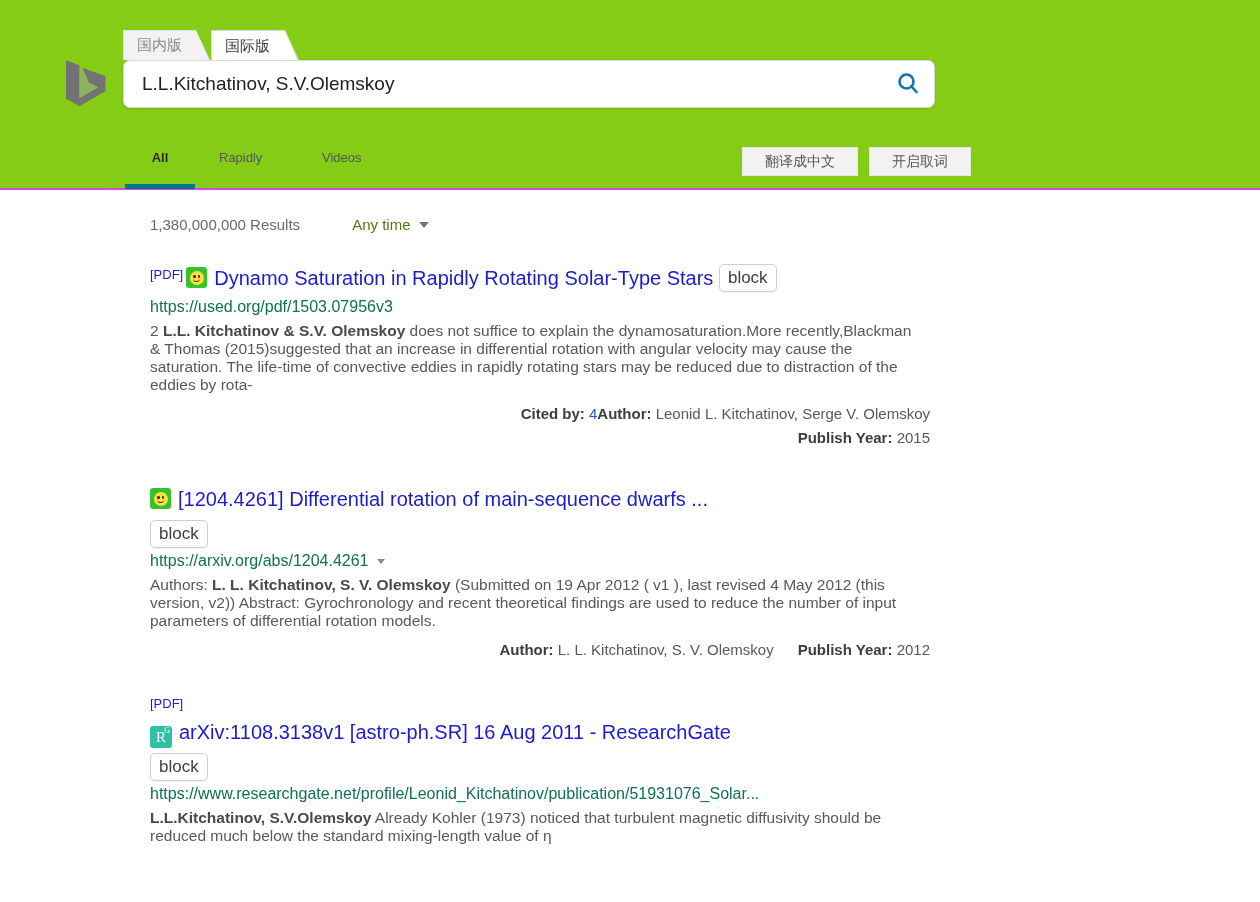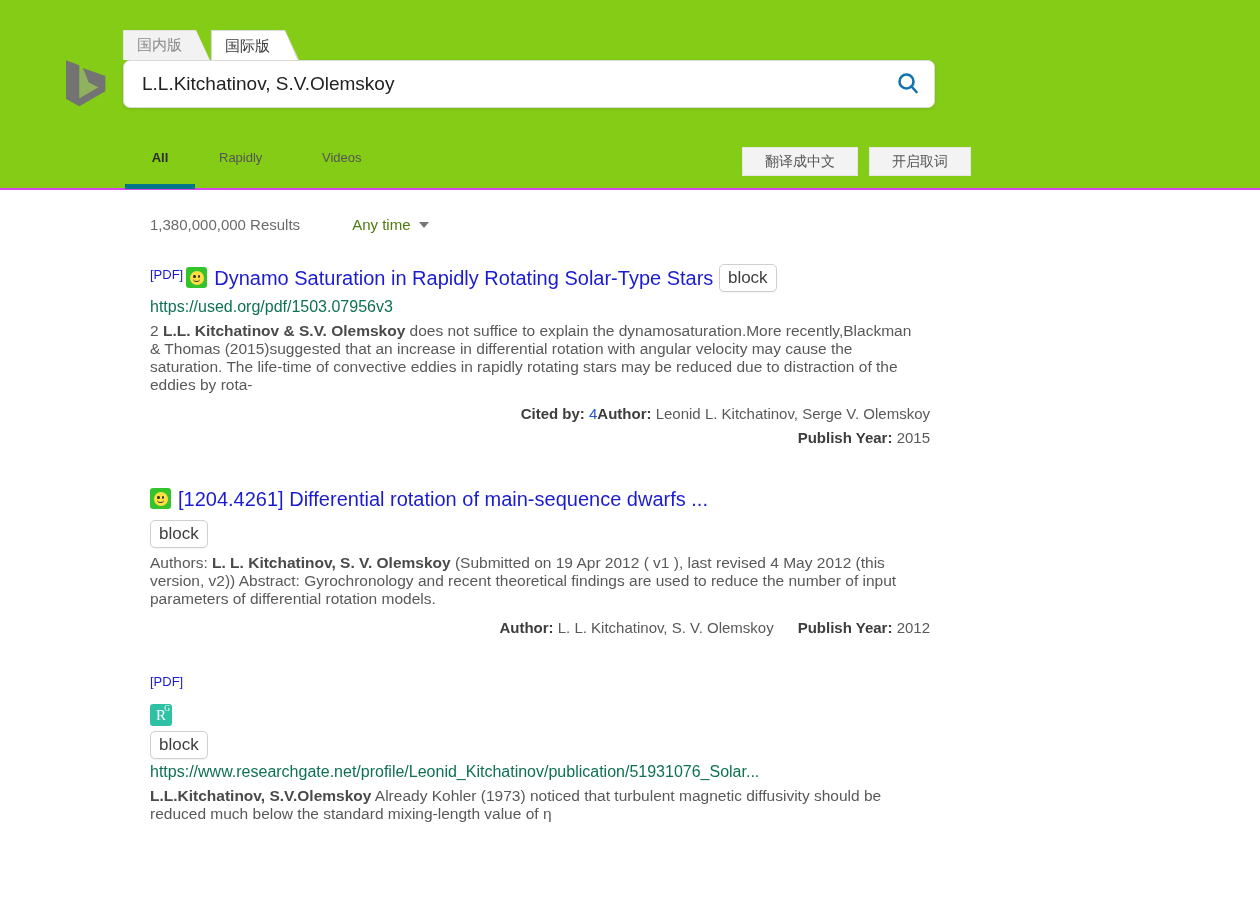--- a/index.html
+++ b/index.html
@@ -157,30 +157,34 @@
     </div>
   </div>
 
   <div class="result">
     <div class="title-line">
       <span class="smiley"><span class="face"></span><span class="eye l"></span><span class="eye r"></span><span class="mouth"></span></span><a class="title-link">[1204.4261] Differential rotation of main-sequence dwarfs ...</a>
     </div>
     <div class="block-row">
       <button class="block-btn">block</button>
     </div>
+    <div class="url-line">
+      <span>https://arxiv.org/abs/1204.4261</span>
+      <span class="url-caret"></span>
+    </div>
     <div class="snippet"><span>Authors: </span><b>L. L. Kitchatinov, S. V. Olemskoy</b><span> (Submitted on 19 Apr 2012 ( v1 ), last revised 4 May 2012 (this version, v2)) Abstract: Gyrochronology and recent theoretical findings are used to reduce the number of input parameters of differential rotation models.</span></div>
     <div class="meta-line">
       <span class="lbl">Author:</span> <span>L. L. Kitchatinov, S. V. Olemskoy</span><span class="meta-gap"></span><span class="lbl">Publish Year:</span> <span>2012</span>
     </div>
   </div>
 
   <div class="result">
     <div class="pdf-line">[PDF]</div>
     <div class="title-line">
-      <span class="rg-icon"><span>R</span><span class="sup">G</span></span>
+      <span class="rg-icon"><span>R</span><span class="sup">G</span></span><a class="title-link">arXiv:1108.3138v1 [astro-ph.SR] 16 Aug 2011 - ResearchGate</a>
     </div>
     <div class="block-row">
       <button class="block-btn">block</button>
     </div>
     <div class="url-line">
       <span>https://www.researchgate.net/profile/Leonid_Kitchatinov/publication/51931076_Solar...</span>
     </div>
     <div class="snippet"><b>L.L.Kitchatinov, S.V.Olemskoy</b><span> Already Kohler (1973) noticed that turbulent magnetic diffusivity should be reduced much below the standard mixing-length value of η</span></div>
   </div>
 

